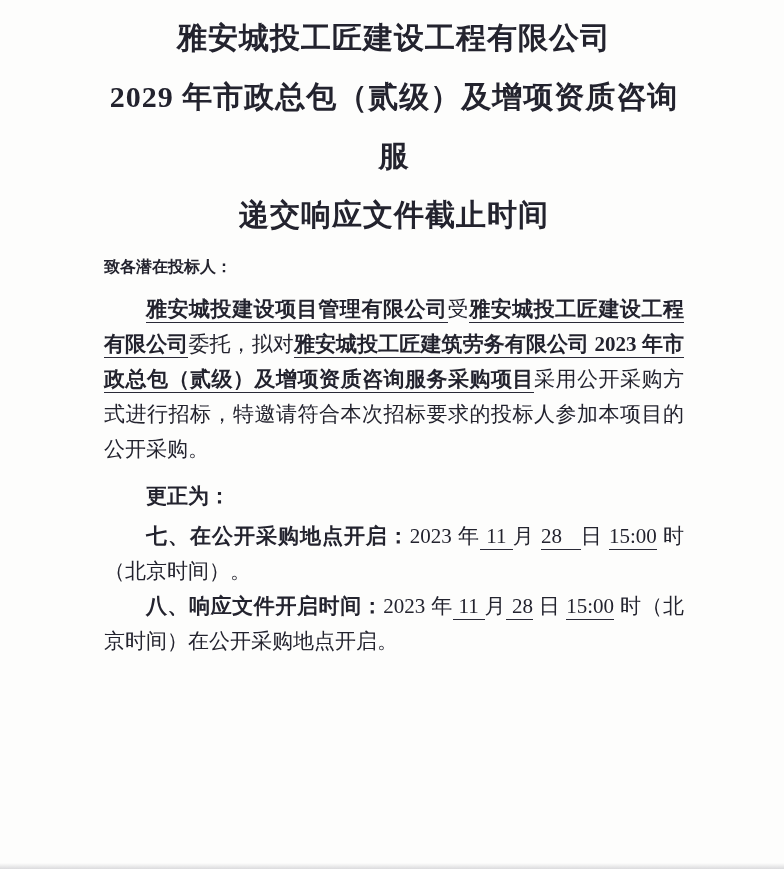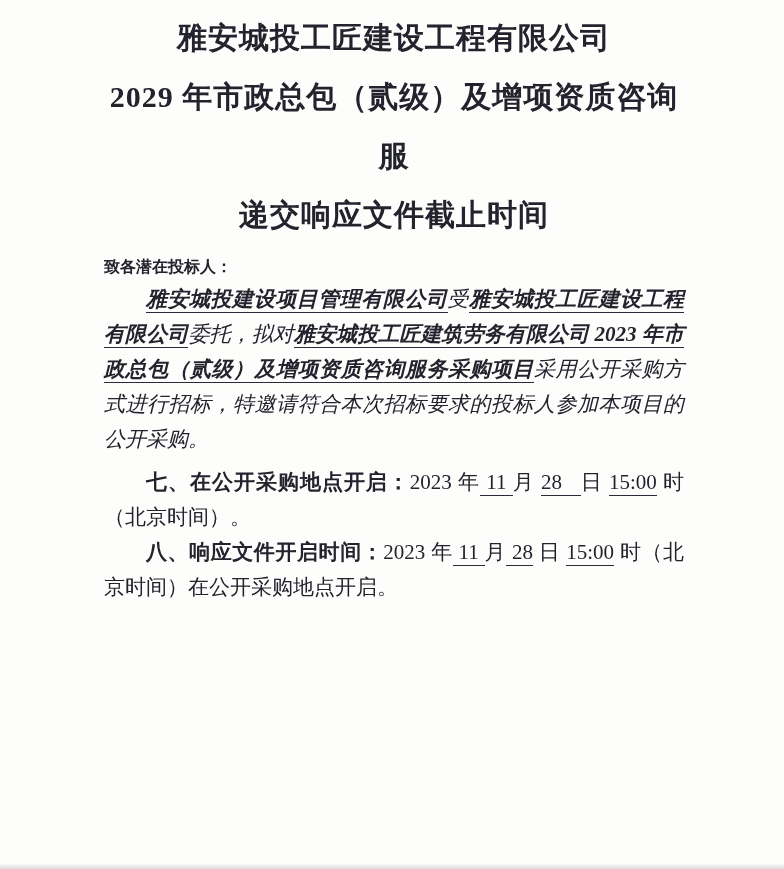--- a/index.html
+++ b/index.html
@@ -26,26 +26,25 @@
     text-align: center;
     letter-spacing: 1px;
   }
   .salutation {
     margin: 8px 0 0 0;
     font-size: 16px;
     font-weight: 700;
     line-height: 30px;
   }
   .para {
-    margin: 0 0 0 0;
+    margin: 10px 0 0 0;
     font-size: 21px;
     line-height: 35px;
     text-align: justify;
     text-indent: 2em;
-    font-style: italic;
   }
   .correction-label {
     margin: 14px 0 0 0;
     font-size: 21px;
     font-weight: 700;
     line-height: 30px;
     text-indent: 2em;
   }
   .para.second {
     margin-top: 24px;
@@ -90,20 +89,21 @@
   <h1 class="doc-title">
     <div>雅安城投工匠建设工程有限公司</div>
     <div>2029 年市政总包（贰级）及增项资质咨询服</div>
     <div>递交响应文件截止时间</div>
   </h1>
 
   <div class="salutation">致各潜在投标人：</div>
 
   <p class="para"><span class="seg-bu">雅安城投建设项目管理有限公司</span><span class="seg-n">受</span><span class="seg-bu">雅安城投工匠建设工程有限公司</span><span class="seg-n">委托，拟对</span><span class="seg-bu">雅安城投工匠建筑劳务有限公司 2023 年市政总包（贰级）及增项资质咨询服务采购项目</span><span class="seg-n">采用公开采购方式进行招标，特邀请符合本次招标要求的投标人参加本项目的公开采购。</span></p>
 
+  <p class="correction-label">更正为：</p>
 
 
   <p class="time-line first-of-group"><span class="seg-b">七、在公开采购地点开启：</span><span class="seg-n">2023 年</span><span class="seg-u"> 11 </span><span class="seg-n">月 </span><span class="seg-u">28   </span><span class="seg-n">日 </span><span class="seg-u">15:00</span><span class="seg-n"> 时（北京时间）。</span></p>
 
   <p class="time-line"><span class="seg-b">八、响应文件开启时间：</span><span class="seg-n">2023 年</span><span class="seg-u"> 11 </span><span class="seg-n">月</span><span class="seg-u"> 28</span><span class="seg-n"> 日 </span><span class="seg-u">15:00</span><span class="seg-n"> 时（北京时间）在公开采购地点开启。</span></p>
 
   <div class="scan-edge"></div>
 </div>
 
 </body></html>

